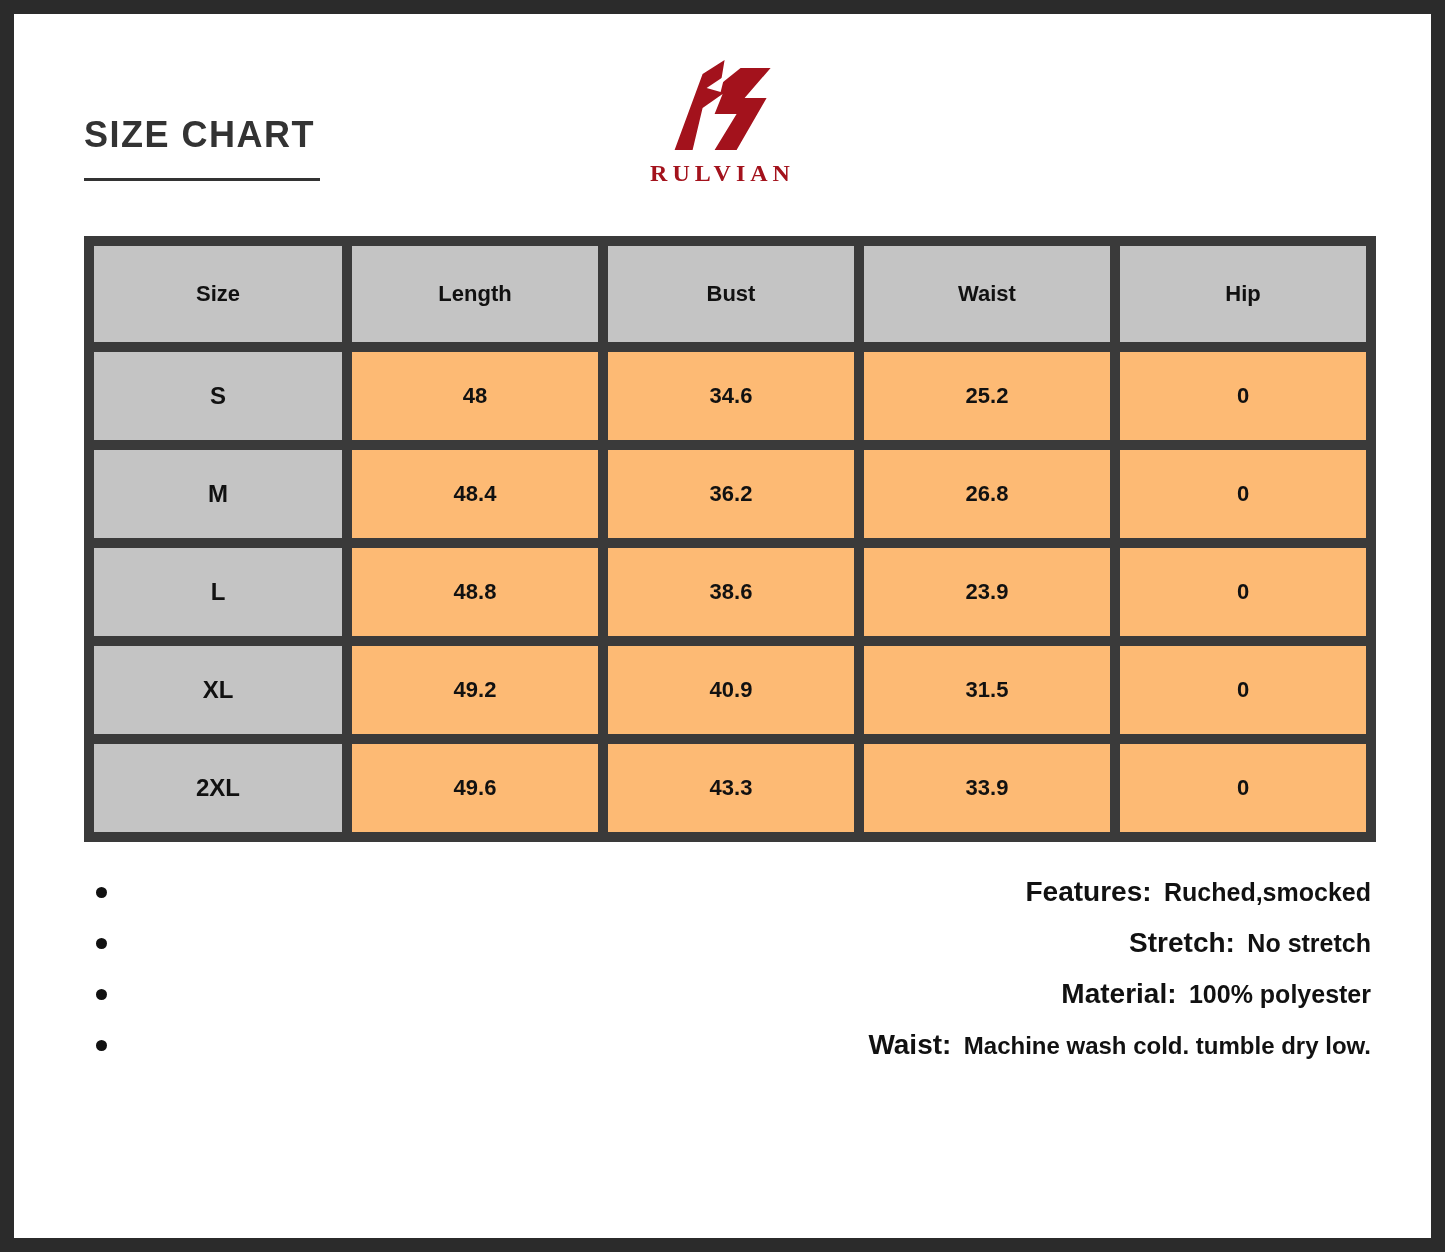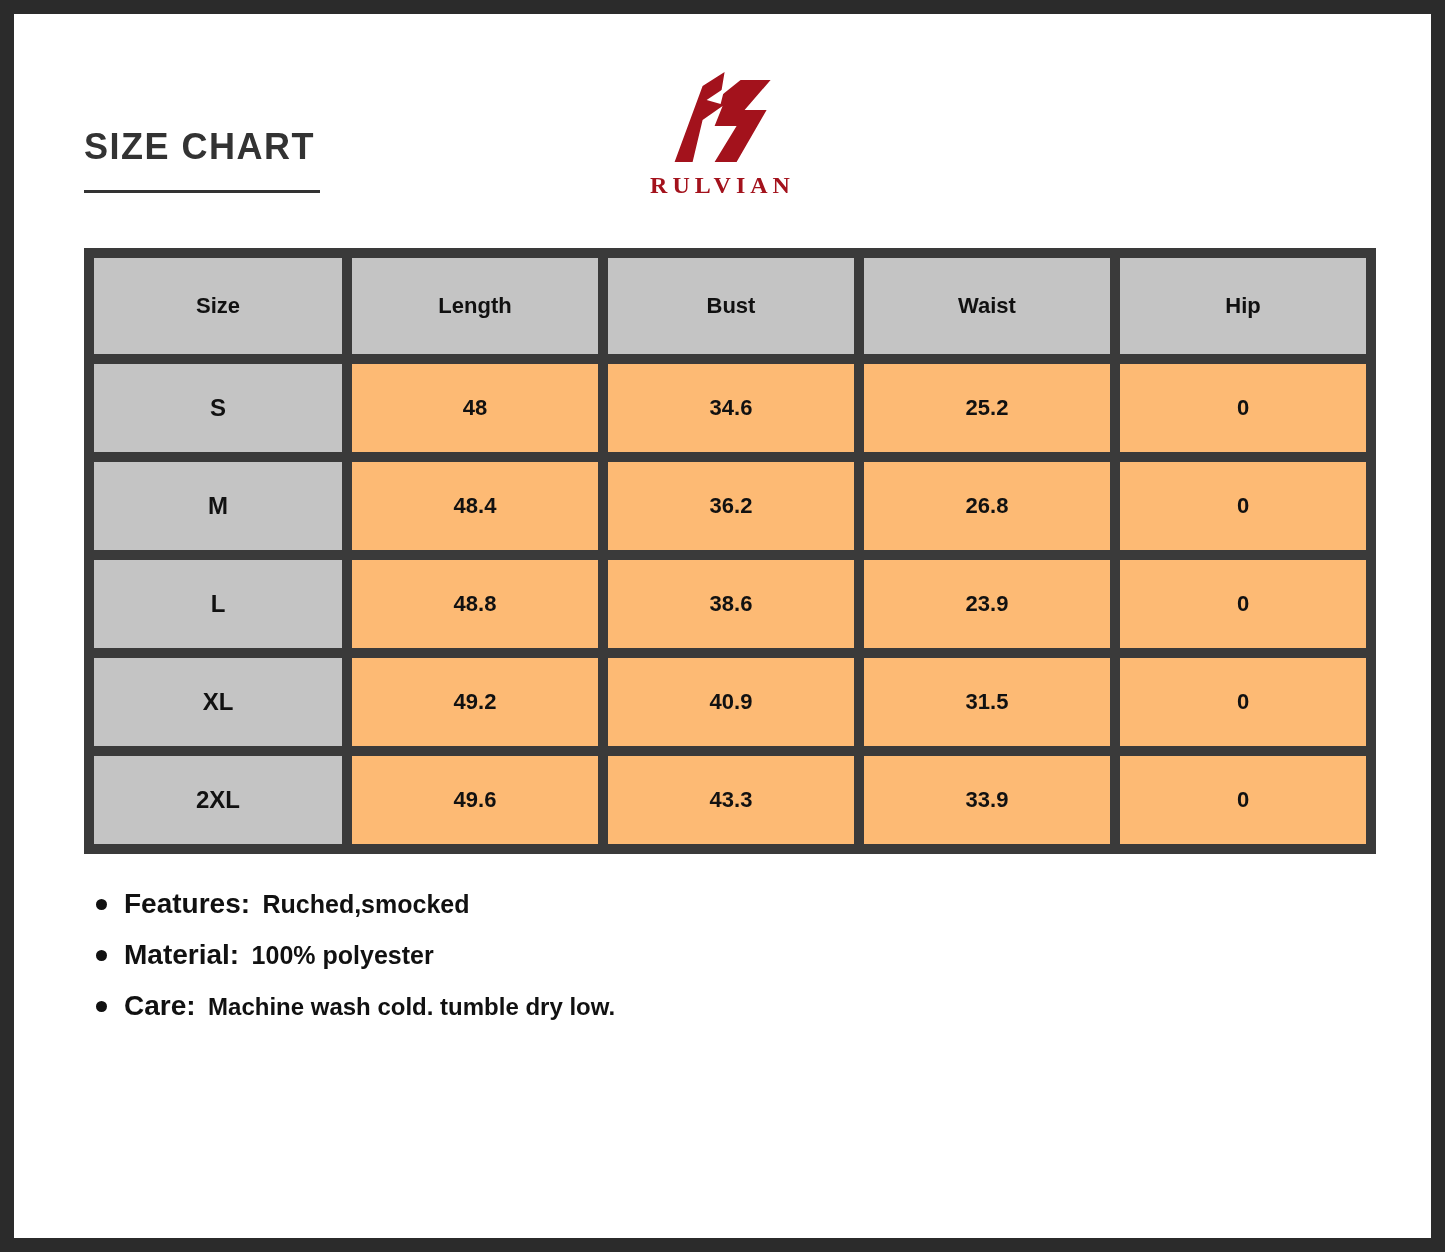--- a/index.html
+++ b/index.html
@@ -19,21 +19,21 @@
     height: 1252px;
     box-sizing: border-box;
     border: 14px solid #2b2b2b;
     background: #ffffff;
   }
   .inner {
     position: relative;
     width: 100%;
     height: 100%;
     box-sizing: border-box;
-    padding: 16px 60px;
+    padding: 4px 60px;
   }
 
   
   .header {
     position: relative;
     height: 200px;
   }
   .title-block {
     position: absolute;
     left: 10px;
@@ -107,20 +107,21 @@
     font-size: 24px;
   }
   col.c-size { width: 258px; }
   col.c-col  { width: 256px; }
 
   
   .features {
     margin: 32px 0 0 16px;
     padding: 0;
     list-style: none;
+    text-align: right;
   }
   .features li {
     position: relative;
     padding-left: 34px;
     margin-bottom: 16px;
     color: #111111;
     line-height: 1.25;
   }
   .features li::before {
     content: "";
@@ -224,23 +225,27 @@
         </tbody>
       </table>
     </div>
 
     <ul class="features">
       <li>
         <span class="feat-label">Features:</span>
         <span class="feat-value">Ruched,smocked</span>
       </li>
       <li>
+        <span class="feat-label">Stretch:</span>
+        <span class="feat-value">No stretch</span>
+      </li>
+      <li>
         <span class="feat-label">Material:</span>
         <span class="feat-value">100% polyester</span>
       </li>
       <li class="care">
-        <span class="feat-label">Care:</span>
+        <span class="feat-label">Waist:</span>
         <span class="feat-value">Machine wash cold. tumble dry low.</span>
       </li>
     </ul>
 
   </div>
 </div>
 
 </body></html>

